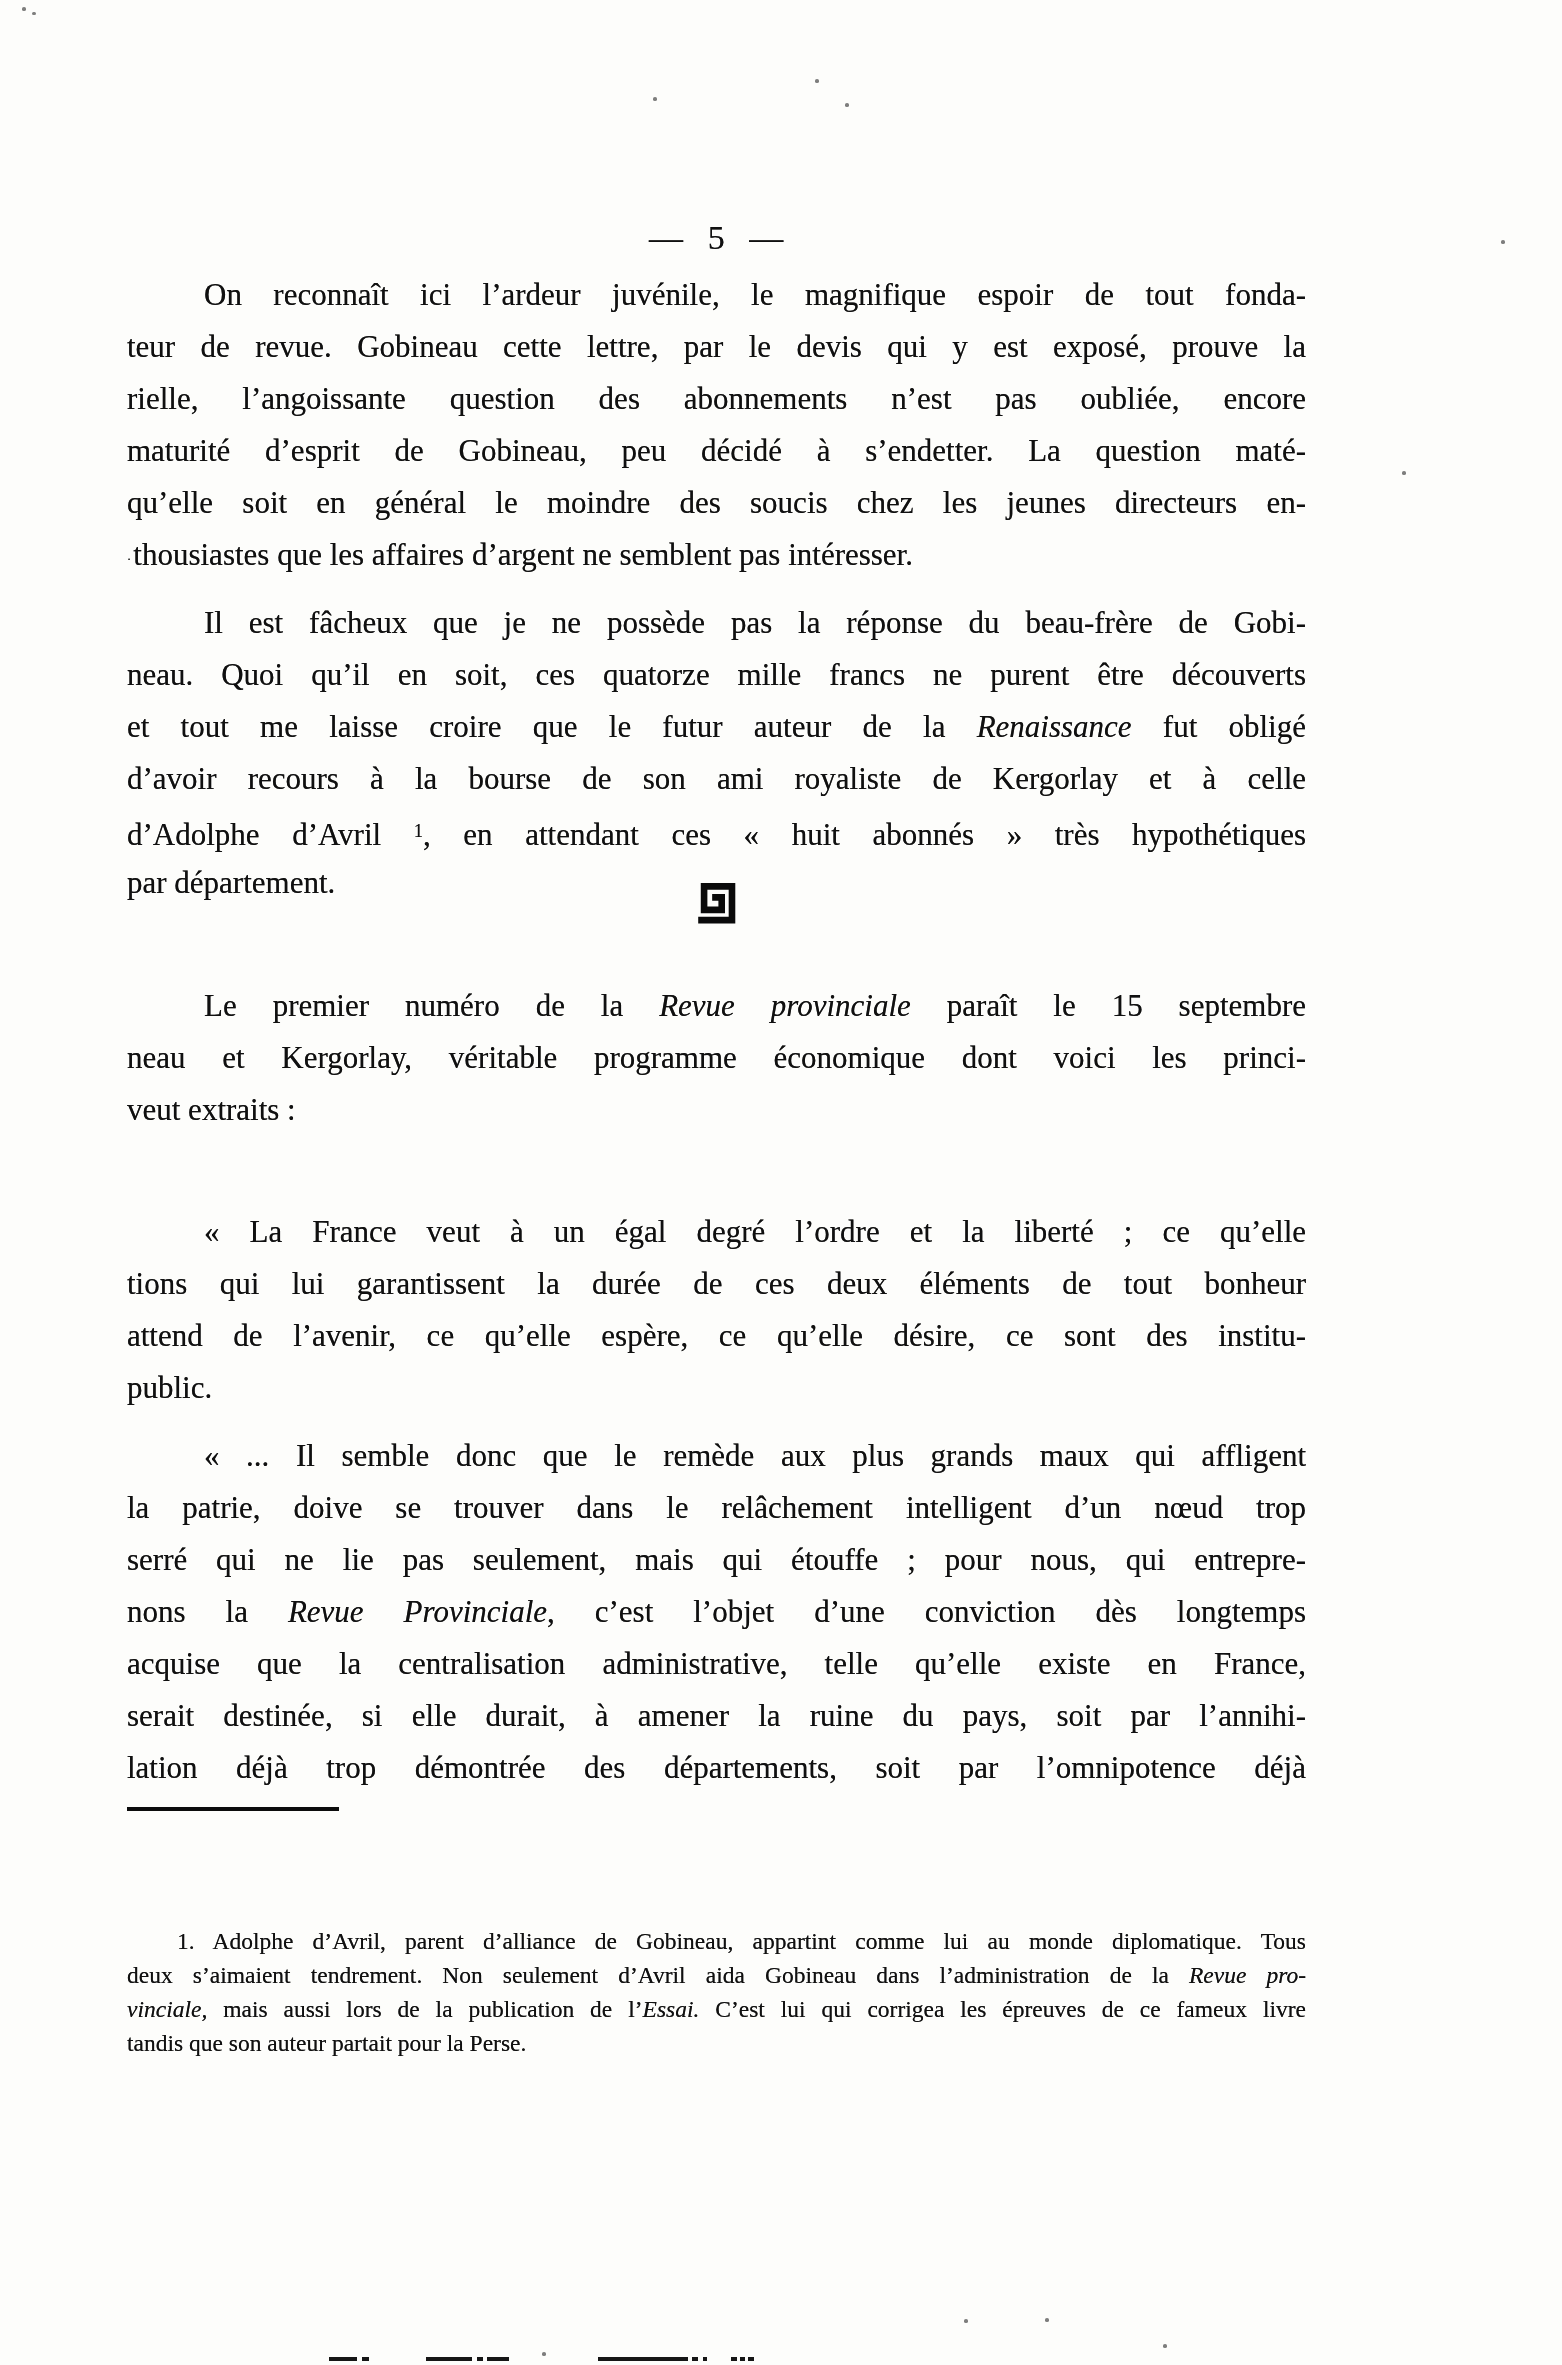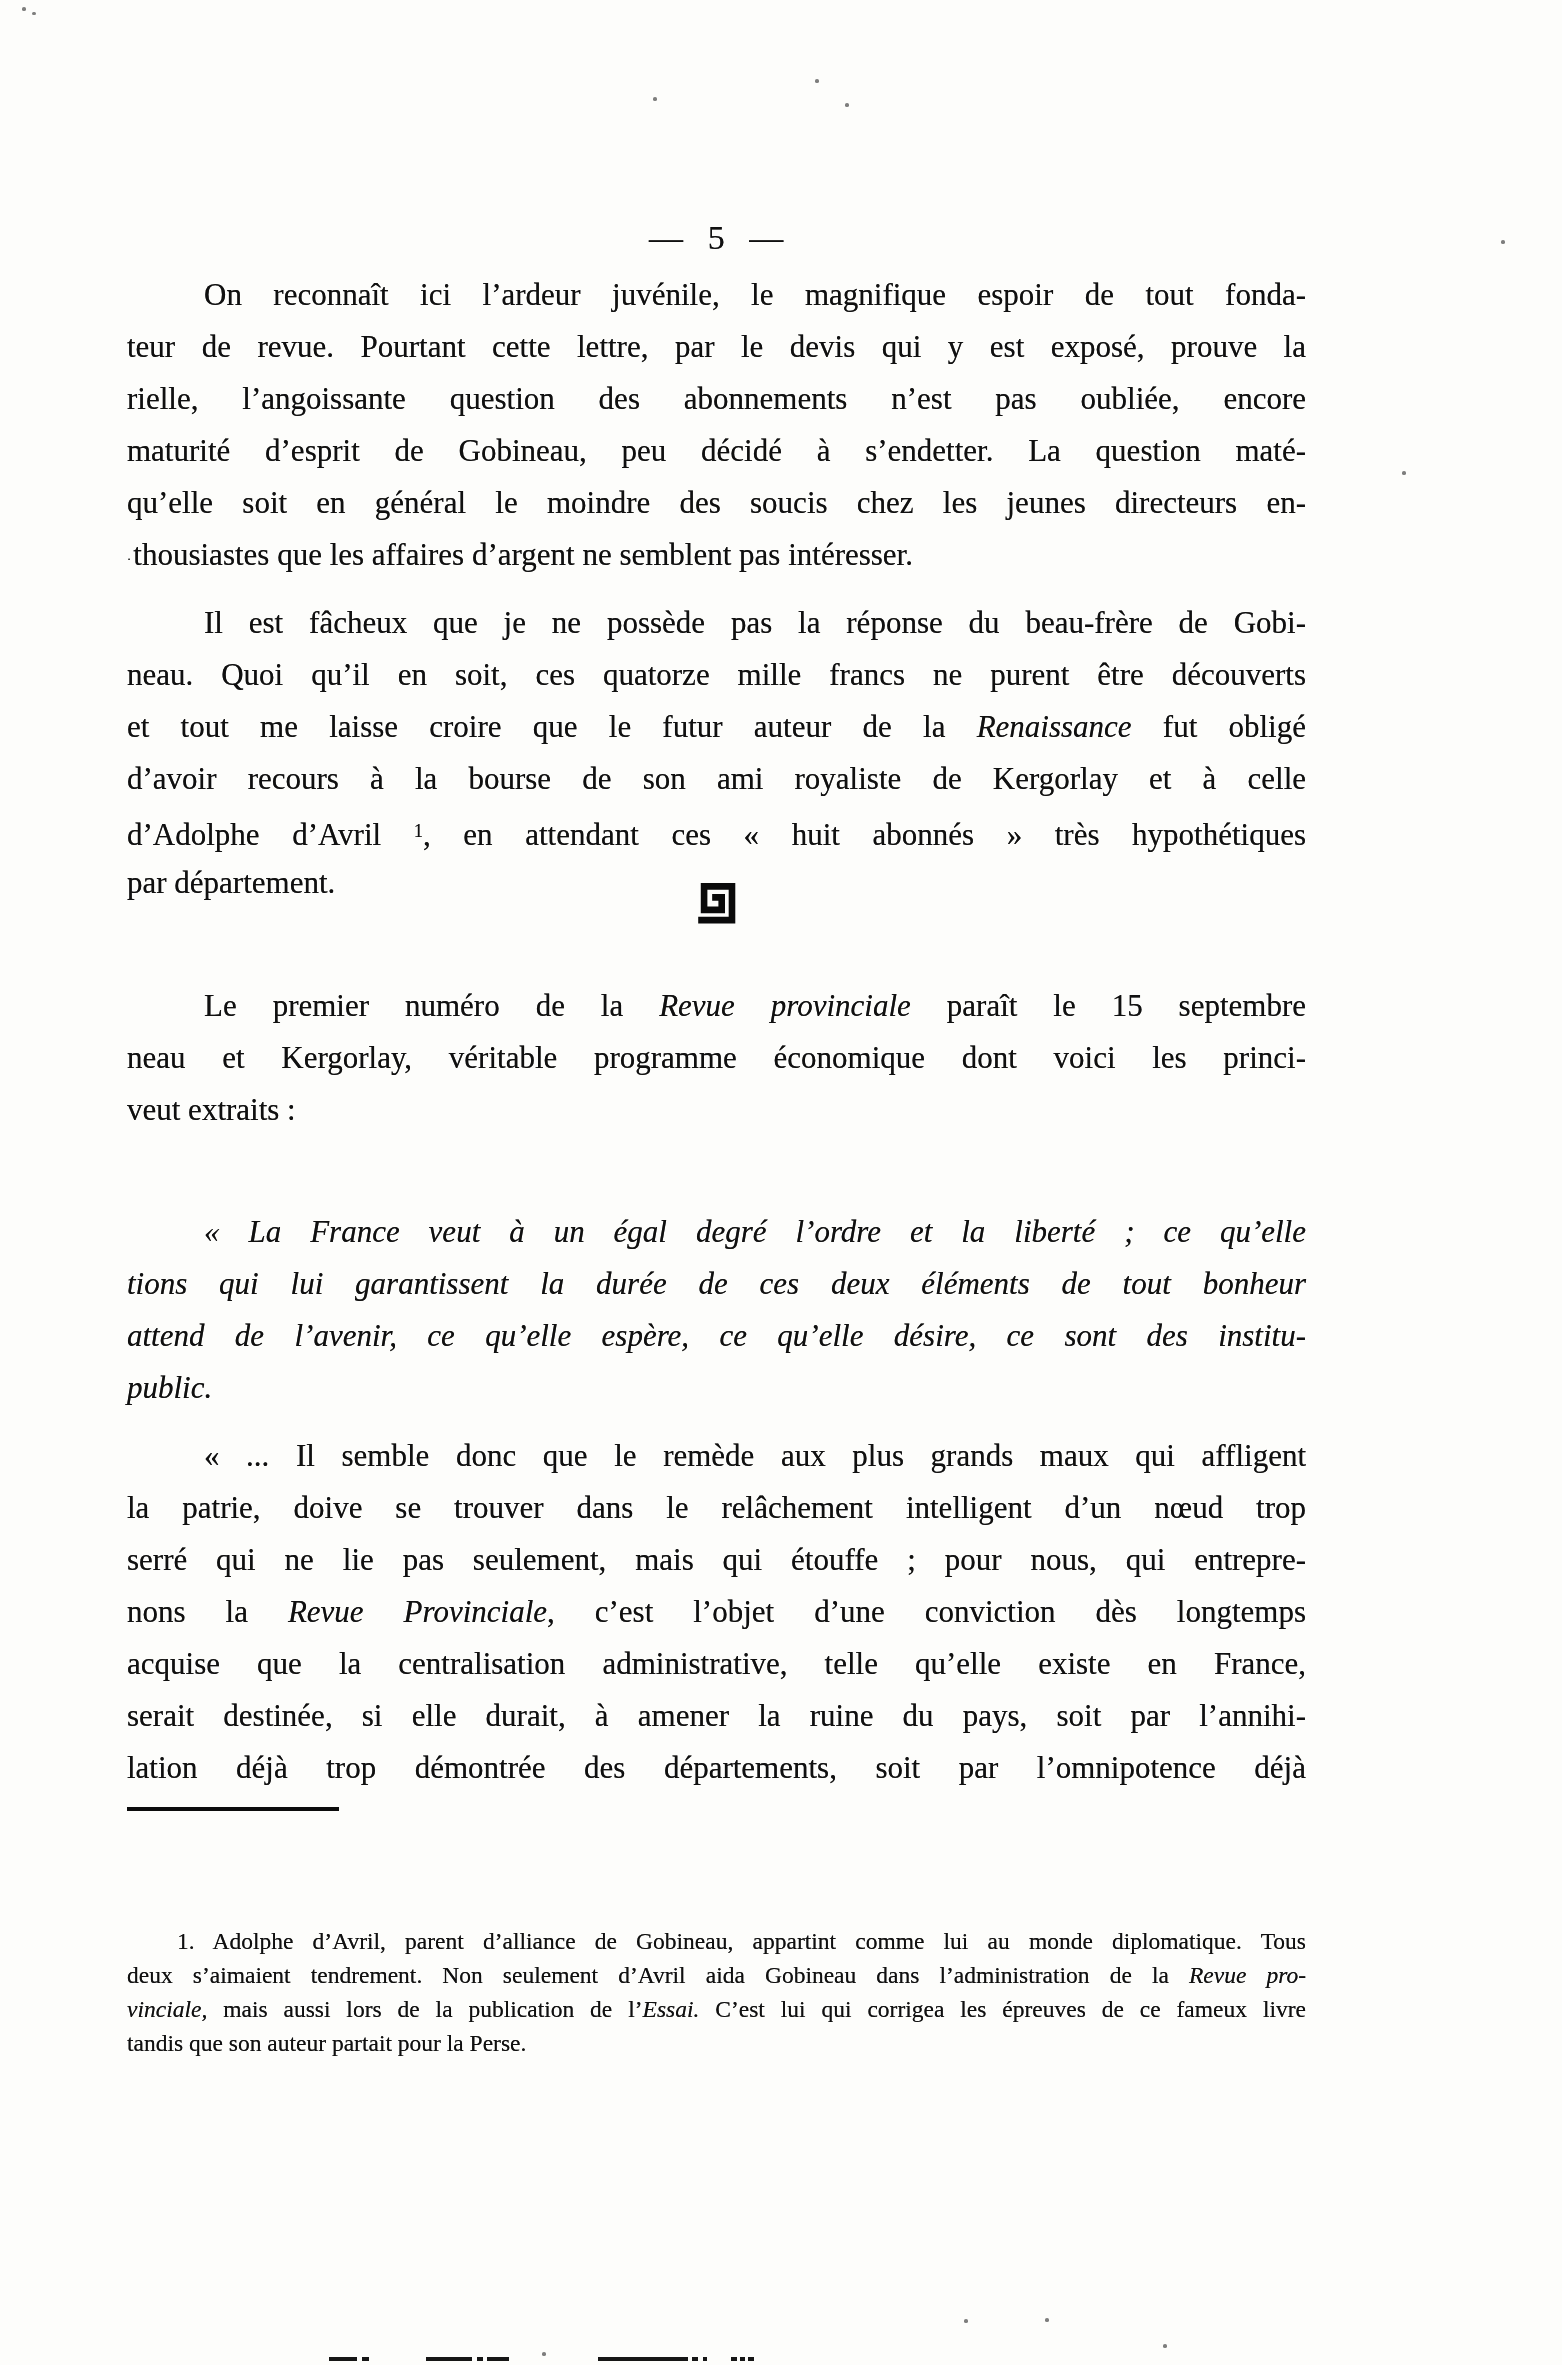--- a/index.html
+++ b/index.html
@@ -25,21 +25,21 @@
     height:52px;line-height:52px;
     text-align:justify;text-align-last:justify;
     text-justify:inter-word;
     white-space:nowrap;
   }
   .line.last{text-align:right;text-align-last:left;}
   .line.indent{text-indent:77px;}
   .paragraph-1{top:269px;}
   .paragraph-2{top:597px;}
   .paragraph-3{top:980px;}
-  .paragraph-4{top:1206px;font-style:italic;}
+  .paragraph-4{top:1206px;}
   .paragraph-5{top:1430px;}
   .footnote-block{top:1888px;margin-top:36px;}
   .footnote-block .line{font-size:23.5px;height:34px;line-height:34px;}
   .footnote-block .line.indent{text-indent:50px;}
   .i{font-style:italic;}
   .sup{font-size:0.6em;vertical-align:0.42em;}
   .dot{font-size:0.4em;vertical-align:0.18em;padding-right:2.2px;}
   .ornament{position:absolute;left:696px;top:879px;width:47px;height:47px;}
   .footnote-rule{
     position:absolute;left:127px;top:1807px;width:212px;height:4.4px;
@@ -51,21 +51,21 @@
 </head>
 <body>
 
 <div class="sheet">
 
   <div class="page-number">— 5 —</div>
 
   <div id="text-blocks">
       <div class="para paragraph-1">
         <div class="line indent"><span>On reconnaît ici l’ardeur juvénile, le magnifique espoir de tout fonda-</span></div>
-        <div class="line"><span>teur de revue. Pourtant cette lettre, par le devis qui y est exposé, prouve la</span></div>
+        <div class="line"><span>teur de revue. Gobineau cette lettre, par le devis qui y est exposé, prouve la</span></div>
         <div class="line"><span>rielle, l’angoissante question des abonnements n’est pas oubliée, encore</span></div>
         <div class="line"><span>maturité d’esprit de Gobineau, peu décidé à s’endetter. La question maté-</span></div>
         <div class="line"><span>qu’elle soit en général le moindre des soucis chez les jeunes directeurs en-</span></div>
         <div class="line last"><span class="dot">·</span><span>thousiastes que les affaires d’argent ne semblent pas intéresser.</span></div>
       </div>
       <div class="para paragraph-2">
         <div class="line indent"><span>Il est fâcheux que je ne possède pas la réponse du beau-frère de Gobi-</span></div>
         <div class="line"><span>neau. Quoi qu’il en soit, ces quatorze mille francs ne purent être découverts</span></div>
         <div class="line"><span>et tout me laisse croire que le futur auteur de la </span><span class="i">Renaissance</span><span> fut obligé</span></div>
         <div class="line"><span>d’avoir recours à la bourse de son ami royaliste de Kergorlay et à celle</span></div>

